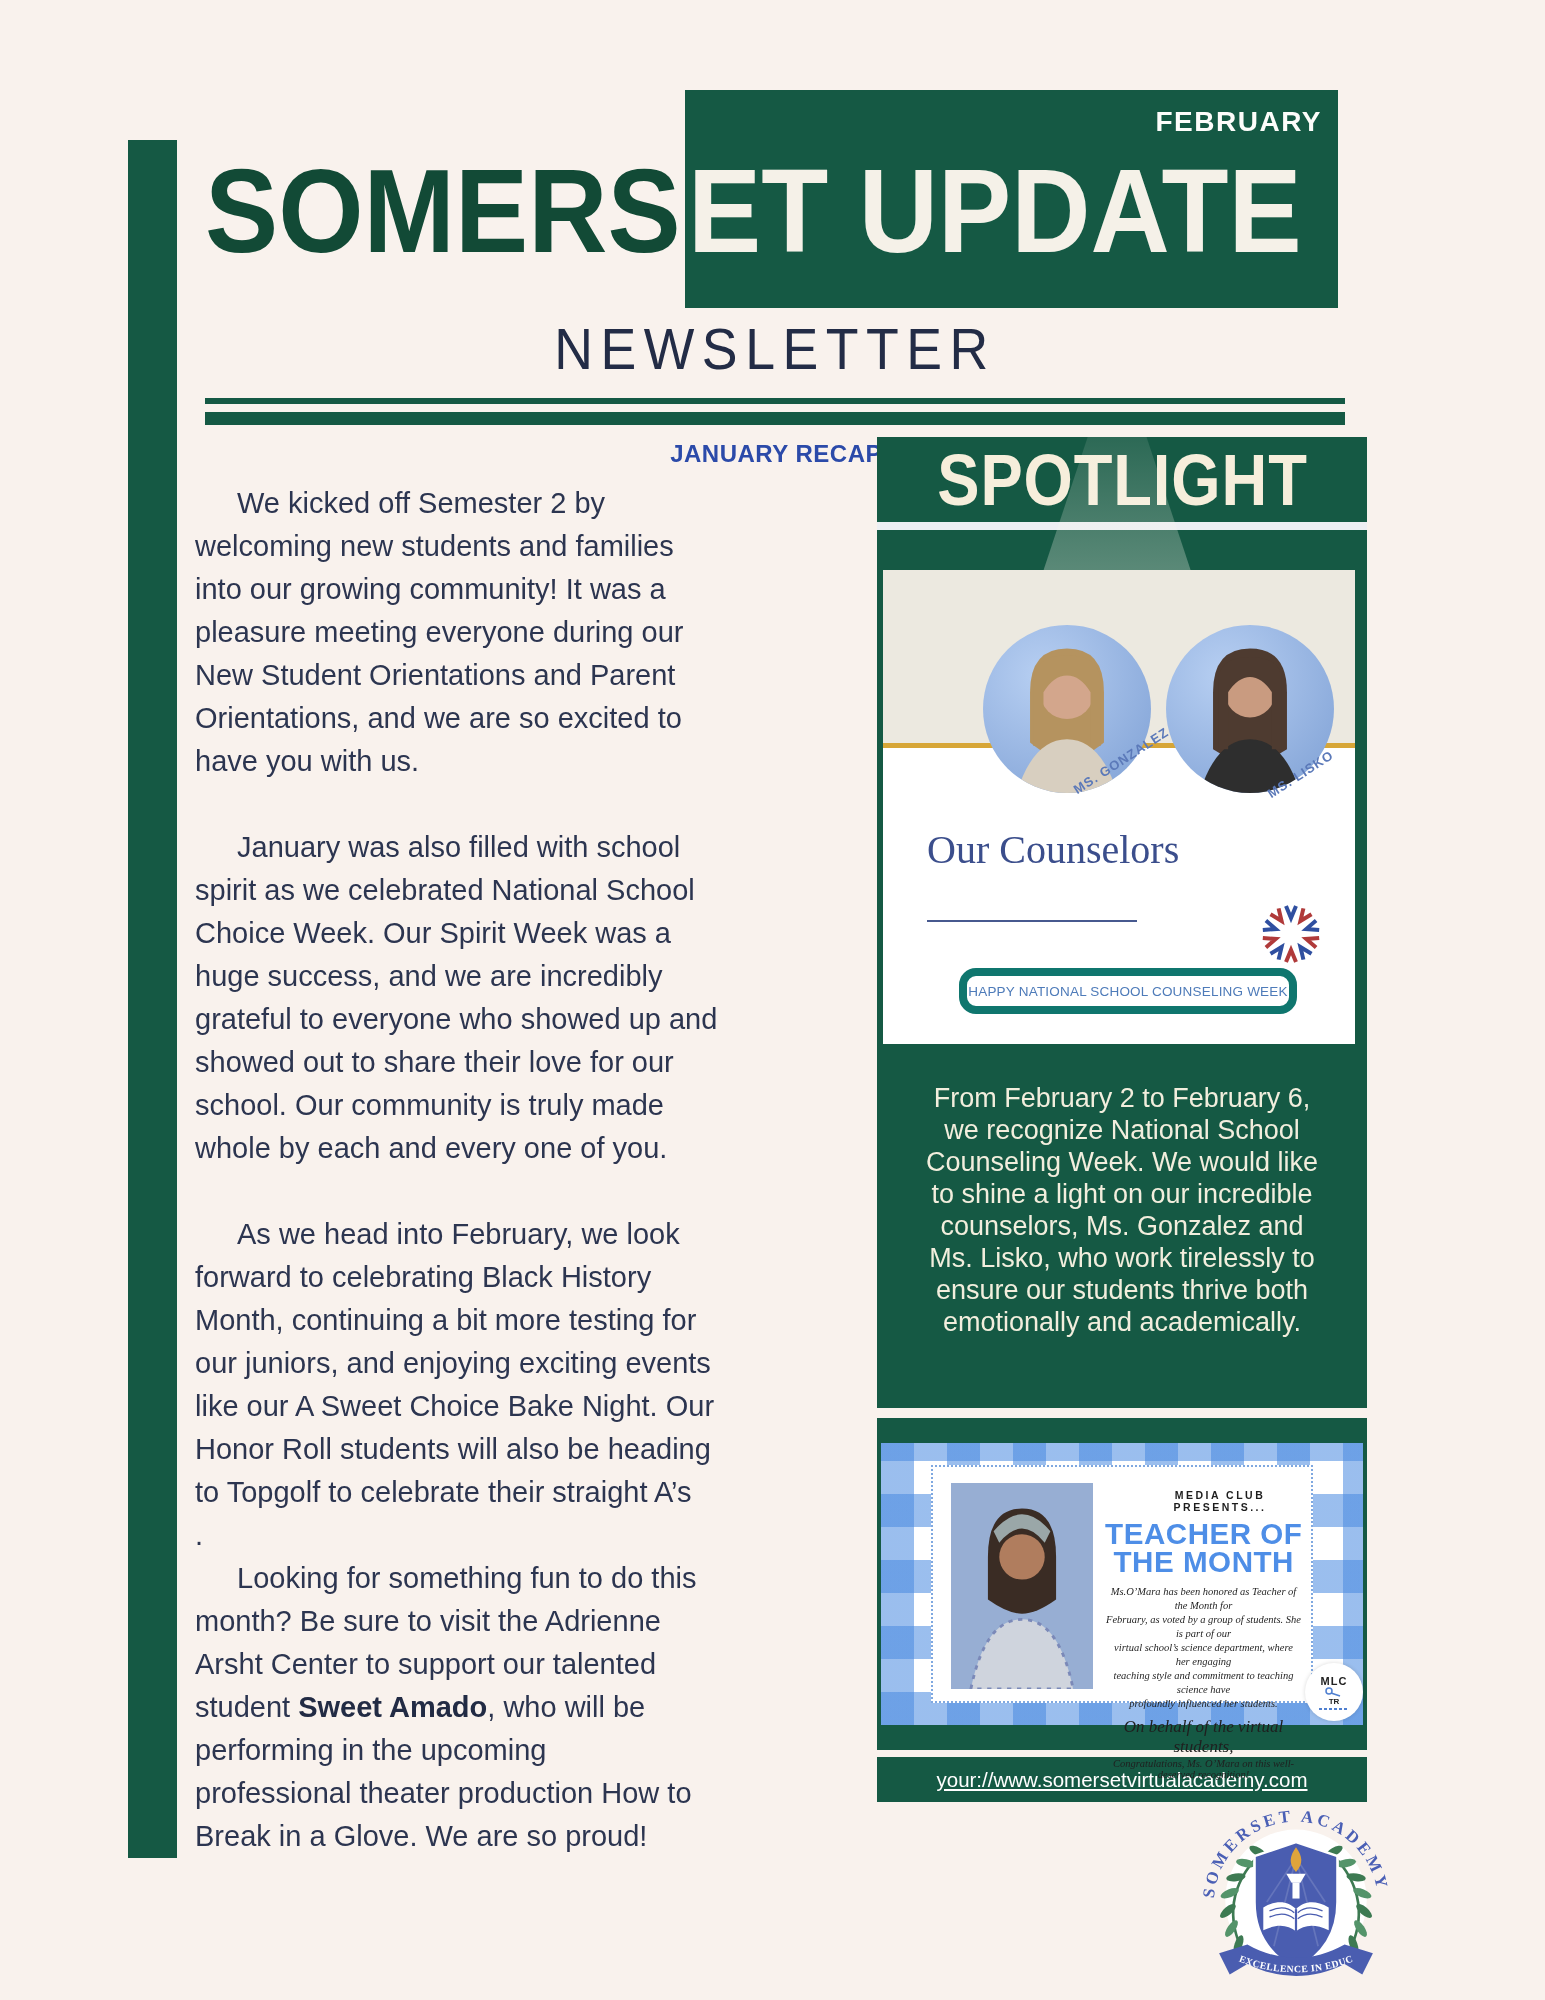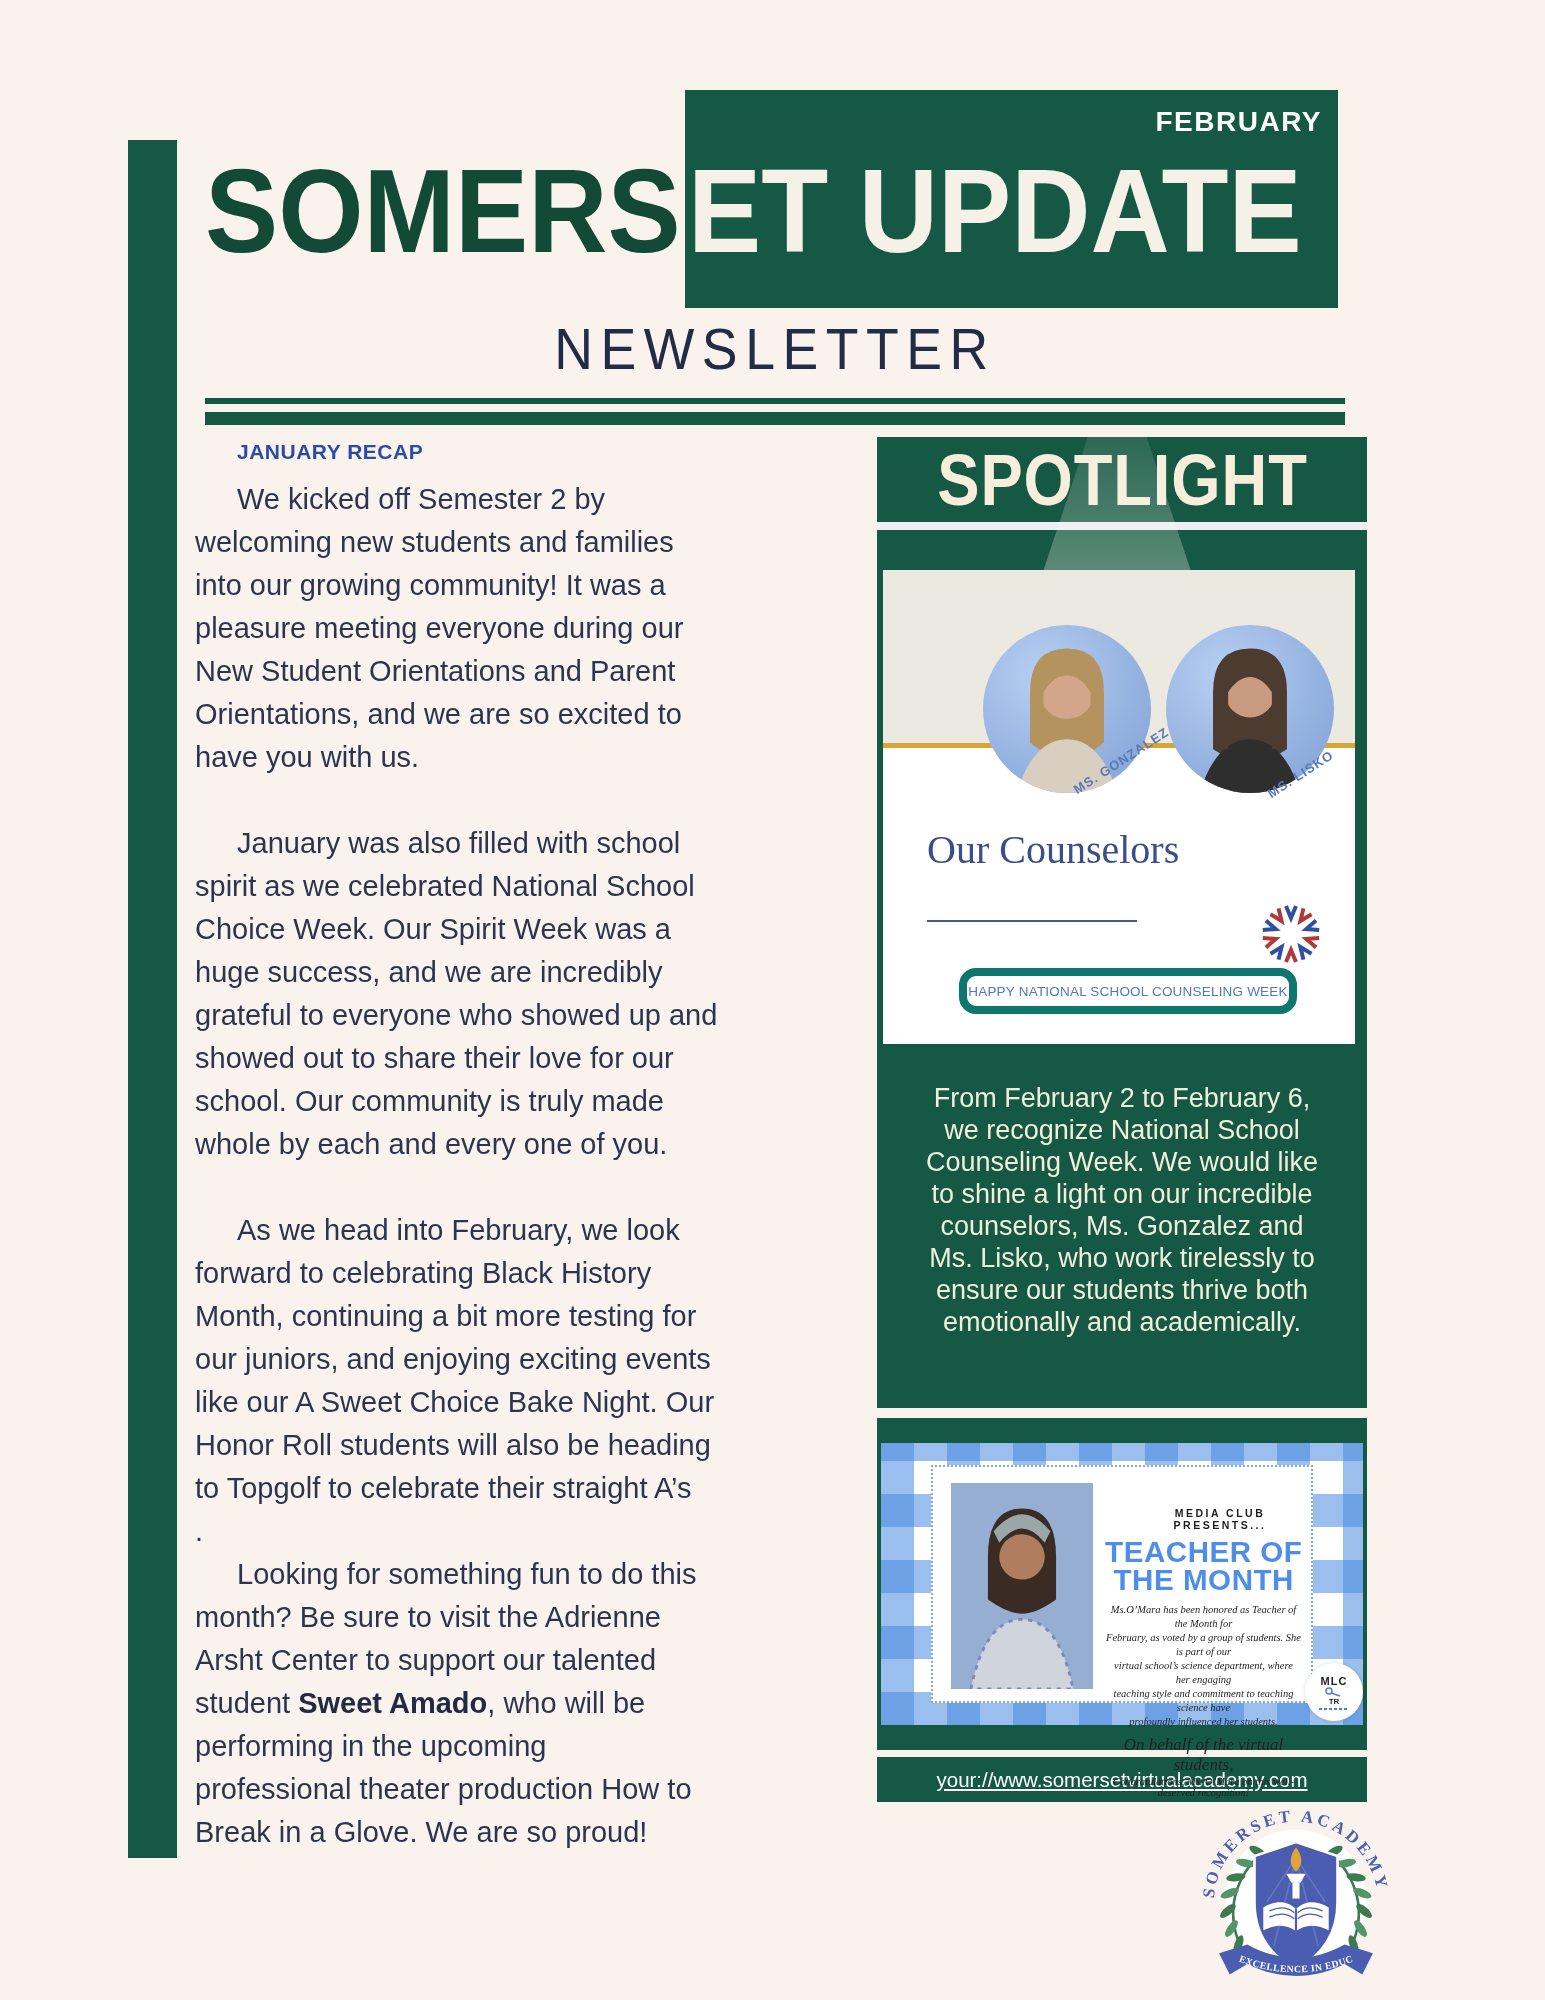--- a/index.html
+++ b/index.html
@@ -19,22 +19,22 @@
   .title-cream{left:688px;color:#f5f1e8;}
   .newsletter{left:205px;top:316px;width:1140px;text-align:center;color:#232c46;
               font-size:57px;font-weight:400;letter-spacing:8px;
               transform:scaleX(0.94);transform-origin:center top;}
   .rule{left:205px;width:1140px;background:#155944;}
   .rule-thin{top:398px;height:6px;}
   .rule-thick{top:412px;height:13px;}
 
   
   .left-col{left:195px;top:440px;width:645px;}
-  .recap-heading{text-align:left;transform:translateX(42px);color:#2b4aa9;
-                 font-size:21px;font-weight:bold;letter-spacing:0.5px;margin:0 0 14px 0;}
+  .recap-heading{text-align:right;transform:translateX(42px);color:#2b4aa9;
+                 font-size:24px;font-weight:bold;letter-spacing:0.5px;margin:0 0 14px 0;}
   .para{margin:0 0 43px 0;font-size:29px;line-height:43px;color:#2c3550;
         white-space:pre-line;text-indent:42px;}
   .para.tight{margin-bottom:0;}
   .para .b{font-weight:bold;color:#222b44;}
 
   
   .right-col{left:877px;top:437px;width:490px;}
   .spot-title{height:85px;background:#155944;display:flex;align-items:center;
               justify-content:center;}
   .spot-title span{color:#f6eedb;font-size:72px;font-weight:bold;letter-spacing:1px;
@@ -73,21 +73,21 @@
        repeating-linear-gradient(0deg, rgba(72,137,224,0.55) 0 33px, transparent 33px 66px),
        repeating-linear-gradient(90deg, rgba(72,137,224,0.55) 0 33px, transparent 33px 66px);
      display:flex;align-items:center;justify-content:center;}
   .tcard{position:relative;width:382px;height:238px;background:#fff;
          border:2px dotted #7fa8e0;box-sizing:border-box;display:flex;
          padding:16px 10px 12px 18px;gap:13px;}
   .tphoto{width:142px;flex:0 0 142px;background:linear-gradient(#9fb4d6,#8aa3cc);}
   .tright{flex:1;display:flex;flex-direction:column;align-items:center;
           justify-content:flex-start;text-align:center;}
   .kicker{font-size:10.5px;font-weight:bold;letter-spacing:2.5px;color:#1d1d1d;
-          margin-top:24px;padding-left:33px;}
+          margin-top:6px;padding-left:33px;}
   .tom{font-size:29px;line-height:0.95;font-weight:bold;color:#4e8ee7;
        letter-spacing:0.5px;white-space:pre-line;margin-top:8px;
        transform:scaleX(1.02);}
   .tdesc{font-family:"Liberation Serif",serif;font-style:italic;font-size:10.5px;
          line-height:1.33;color:#1f1f1f;white-space:pre-line;margin-top:9px;}
   .tscript{font-family:"Liberation Serif",serif;font-style:italic;font-size:17px;
            color:#1f1f1f;margin-top:6px;}
   .tcongrats{font-family:"Liberation Serif",serif;font-style:italic;font-size:10.5px;
              color:#1f1f1f;margin-top:1px;}
   .mlc{position:absolute;left:372px;top:196px;width:58px;height:58px;background:#fff;

